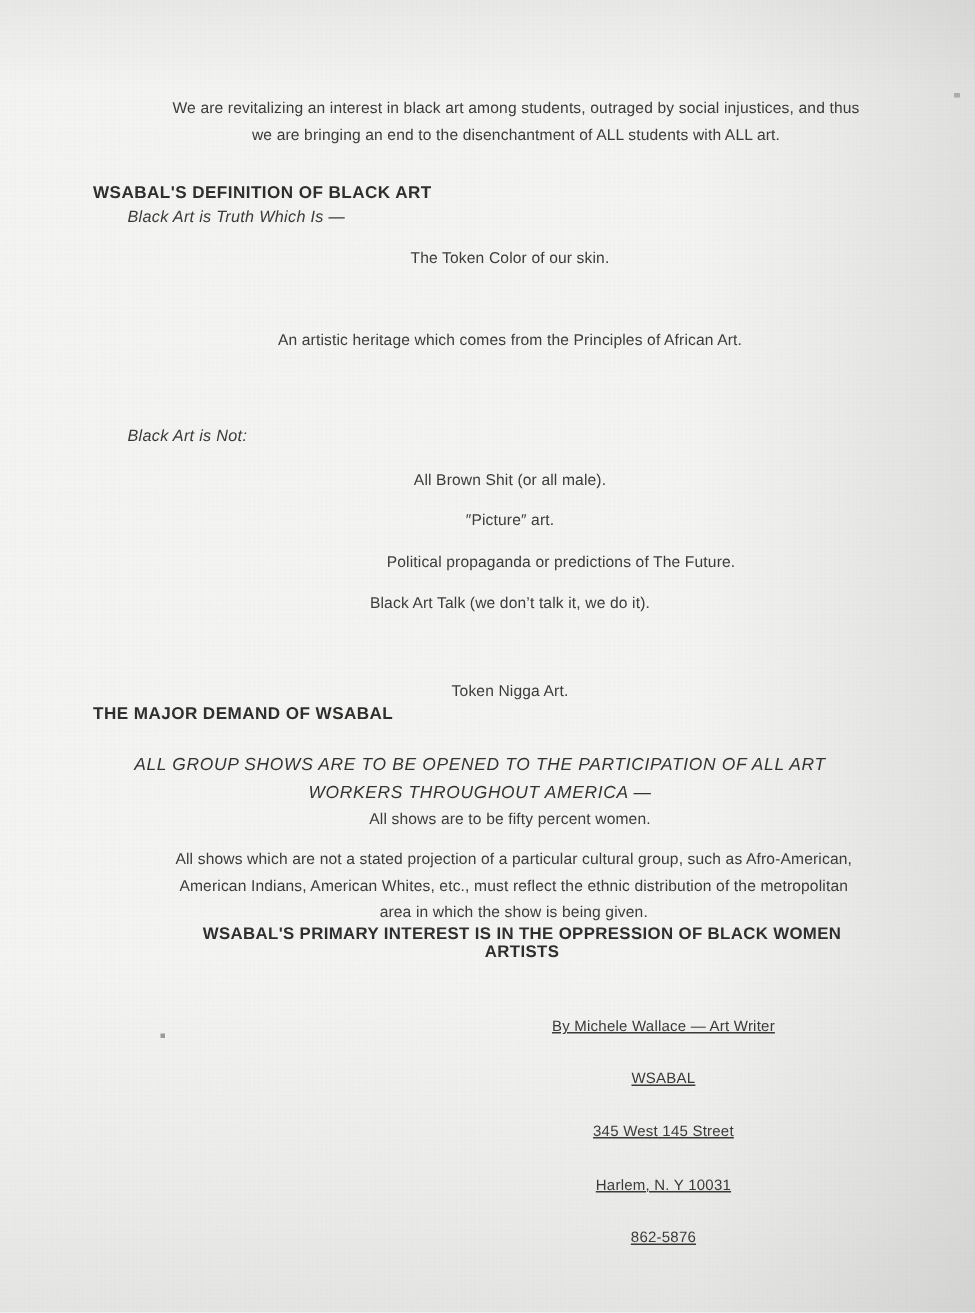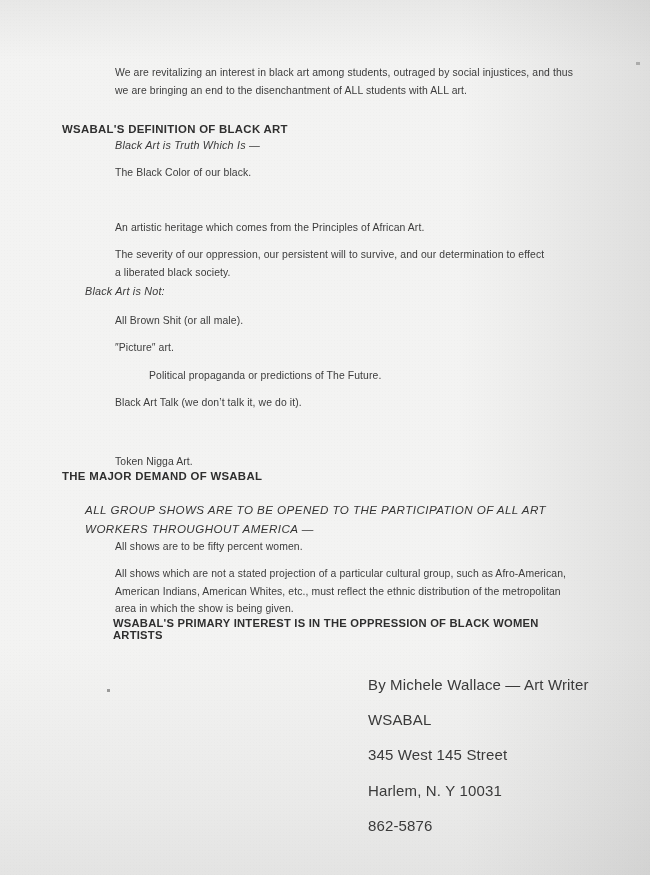--- a/index.html
+++ b/index.html
@@ -60,20 +60,21 @@
       radial-gradient(rgba(140,140,140,.045) 0.6px, transparent 0.7px);
     background-size: 3px 3px, 5px 5px;
     background-position: 0 0, 2px 3px;
   }
 
   
   .tx {
     position: absolute;
     margin: 0;
     white-space: pre-line;
+    text-align: center;
   }
 
   .body-text {
     font-size: 10.4px;
     line-height: 17.5px;
     letter-spacing: .1px;
     color: #3c3c3c;
   }
 
   .section-heading {
@@ -99,24 +100,25 @@
   }
 
   .bold-statement {
     font-size: 11.2px;
     font-weight: bold;
     letter-spacing: .25px;
     color: #2f2f2f;
   }
 
   .sig-line {
-    font-size: 15px;
+    font-size: 10px;
     line-height: 17.2px;
     letter-spacing: .15px;
     color: #3a3a3a;
+    text-decoration: underline;
   }
 
   
   .speck {
     position: absolute;
     background: #6c6c6c;
     pointer-events: none;
   }
   .speck.s1 { left: 107px; top: 689px; width: 3px;   height: 3px;   opacity: .65; }
   .speck.s2 { left: 636px; top: 62px;  width: 3.5px; height: 2.5px; opacity: .45; }
@@ -128,28 +130,27 @@
 
   <div class="paper-grain"></div>
   <div class="scan-shade-topband"></div>
   <div class="scan-shade-right"></div>
   <div class="scan-shade-bottom"></div>
 
   <p class="tx body-text" style="left:115px; top:64px; width:458px;">We are revitalizing an interest in black art among students, outraged by social injustices, and thus we are bringing an end to the disenchantment of ALL students with ALL art.</p>
 
   <h2 class="tx section-heading" style="left:62px; top:108px;margin-top:15px;">WSABAL'S DEFINITION OF BLACK ART</h2>
 
-  <p class="tx lead-italic" style="left:85px; top:139px;margin-left:30px;">Black Art is Truth Which Is —</p>
+  <p class="tx lead-italic" style="left:85px; top:139px;">Black Art is Truth Which Is —</p>
 
-  <p class="tx body-text" style="left:115px; top:164px; width:450px;">The Black Color of our black.</p>
+  <p class="tx body-text" style="left:115px; top:164px; width:450px;">The Token Color of our skin.</p>
 
 
   <p class="tx body-text" style="left:115px; top:219px; width:450px;">An artistic heritage which comes from the Principles of African Art.</p>
 
-  <p class="tx body-text" style="left:115px; top:246px; width:432px;">The severity of our oppression, our persistent will to survive, and our determination to effect a liberated black society.</p>
 
   <p class="tx lead-italic" style="left:85px; top:285px;">Black Art is Not:</p>
 
   <p class="tx body-text" style="left:115px; top:312px; width:450px;">All Brown Shit (or all male).</p>
 
   <p class="tx body-text" style="left:115px; top:339px; width:450px;">″Picture″ art.</p>
 
   <p class="tx body-text" style="left:115px; top:367px; width:450px;padding-left:34px;">Political propaganda or predictions of The Future.</p>
 
   <p class="tx body-text" style="left:115px; top:394px; width:450px;">Black Art Talk (we don’t talk it, we do it).</p>

